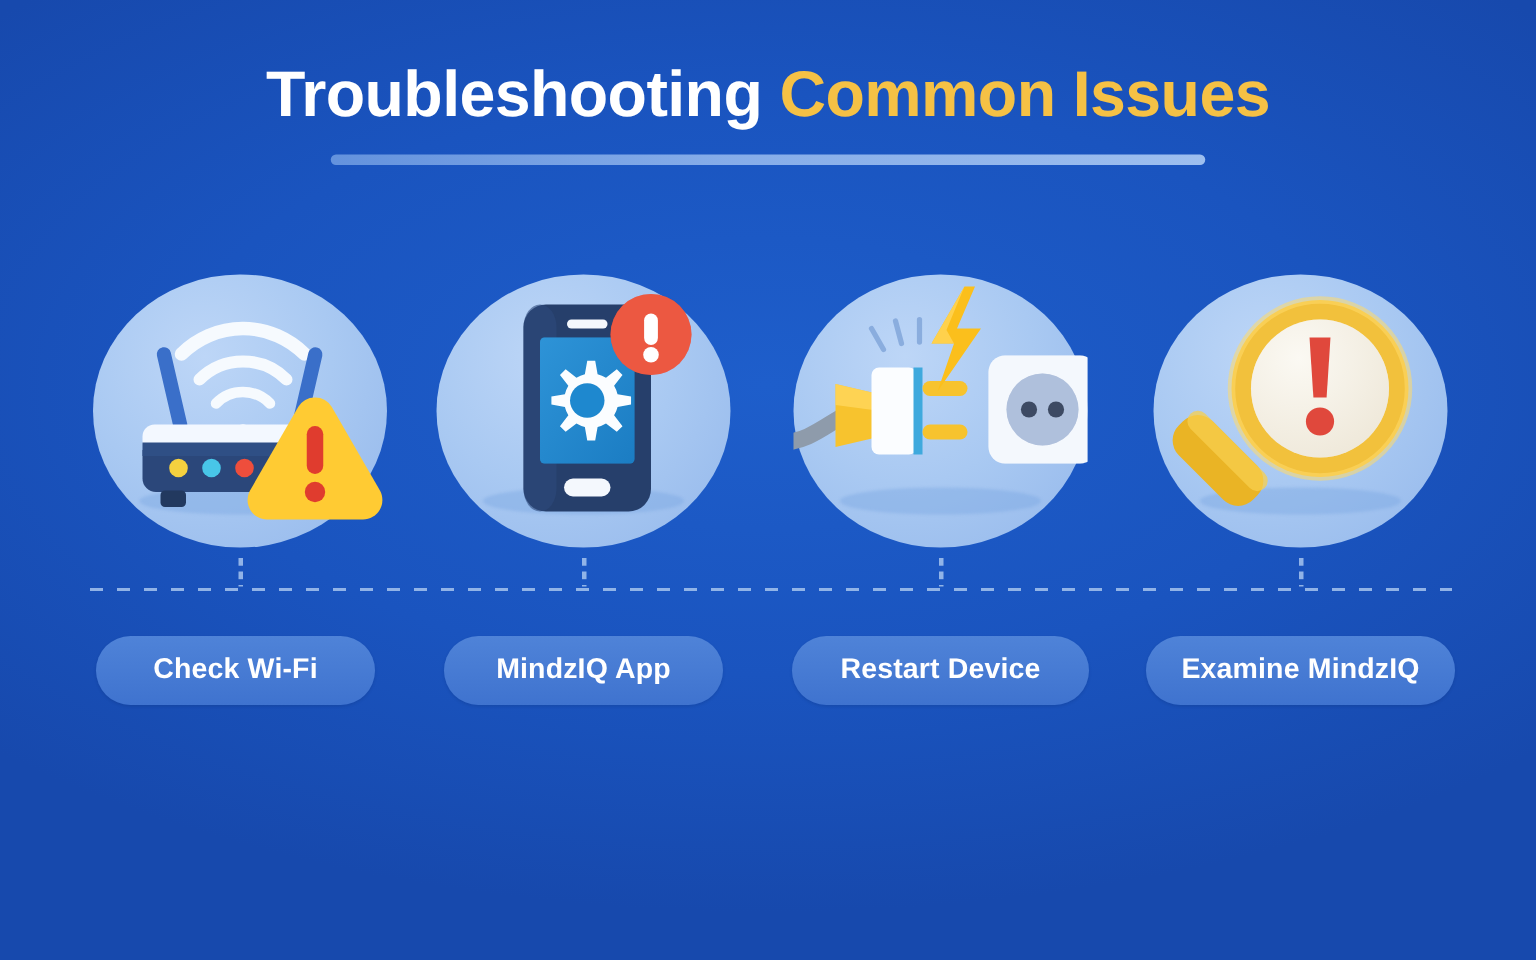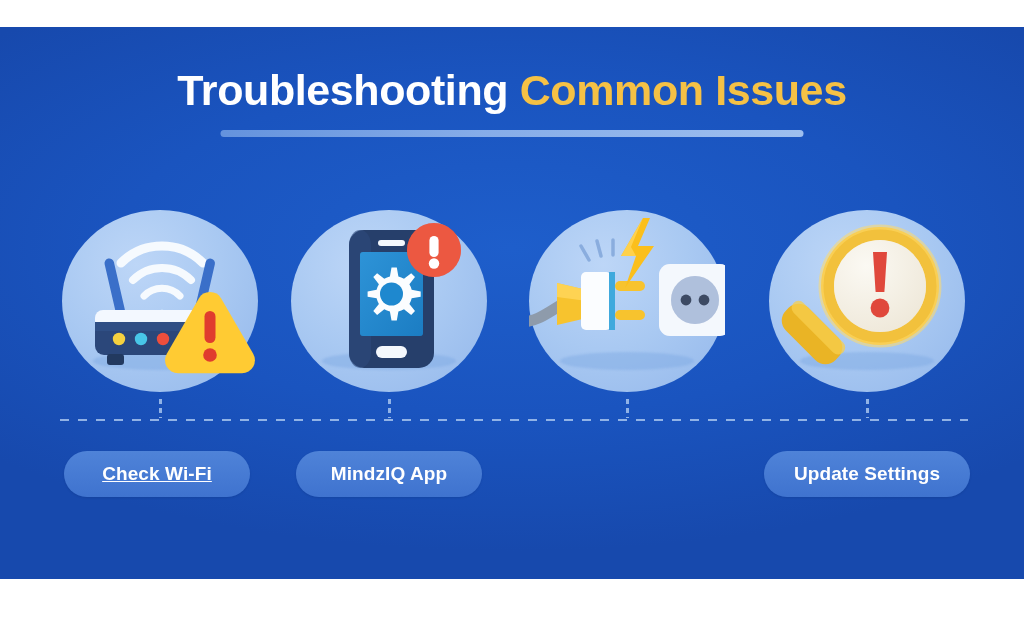--- a/index.html
+++ b/index.html
@@ -5,25 +5,24 @@
   * { margin:0; padding:0; box-sizing:border-box; }
 
   html, body {
     width:1024px; height:640px;
     overflow:hidden;
     font-family:"Liberation Sans", sans-serif;
   }
 
   #canvas {
     position:relative;
-    width:1024px; height:552px;
+    width:1024px; height:640px;
     background:
       radial-gradient(ellipse 70% 55% at 50% 40%, #1e5ecb 0%, #1a54bf 55%, #1749ad 100%),
       #1a54bf;
-    margin-top: 27px;
   }
 
   
   #title-block {
     position:absolute; left:0; top:42px; width:1024px;
     text-align:center;
   }
   #title {
     font-size:43px;
     font-weight:bold;
@@ -102,21 +101,21 @@
     display:flex; align-items:center; justify-content:center;
     border-radius:23px;
     background:linear-gradient(180deg, #4f83d8 0%, #3f73cf 100%);
     color:#ffffff;
     font-size:19px;
     font-weight:bold;
     white-space:nowrap;
     letter-spacing:.1px;
     box-shadow:0 1px 2px rgba(10,40,95,.18);
   }
-  .pill.p1 { left:64px;  width:186px;text-decoration:underline; }
+  .pill.p1 { left:64px;  width:186px; }
   .pill.p2 { left:296px; width:186px; }
   .pill.p3 { left:528px; width:198px; }
   .pill.p4 { left:764px; width:206px; }
 
   
   #watermark {
     position:absolute;
     right:12px; bottom:4px;
     font-size:31px;
     color:#0a0a0a;
@@ -281,17 +280,18 @@
 
   <div id="timeline"></div>
   <div class="tick t1"></div>
   <div class="tick t2"></div>
   <div class="tick t3"></div>
   <div class="tick t4"></div>
 
   <div id="labels">
     <div class="pill p1">Check Wi-Fi</div>
     <div class="pill p2">MindzIQ App</div>
-    <div class="pill p4">Update Settings</div>
+    <div class="pill p3">Restart Device</div>
+    <div class="pill p4">Examine MindzIQ</div>
   </div>
 
 
 </div>
 
 </body></html>

